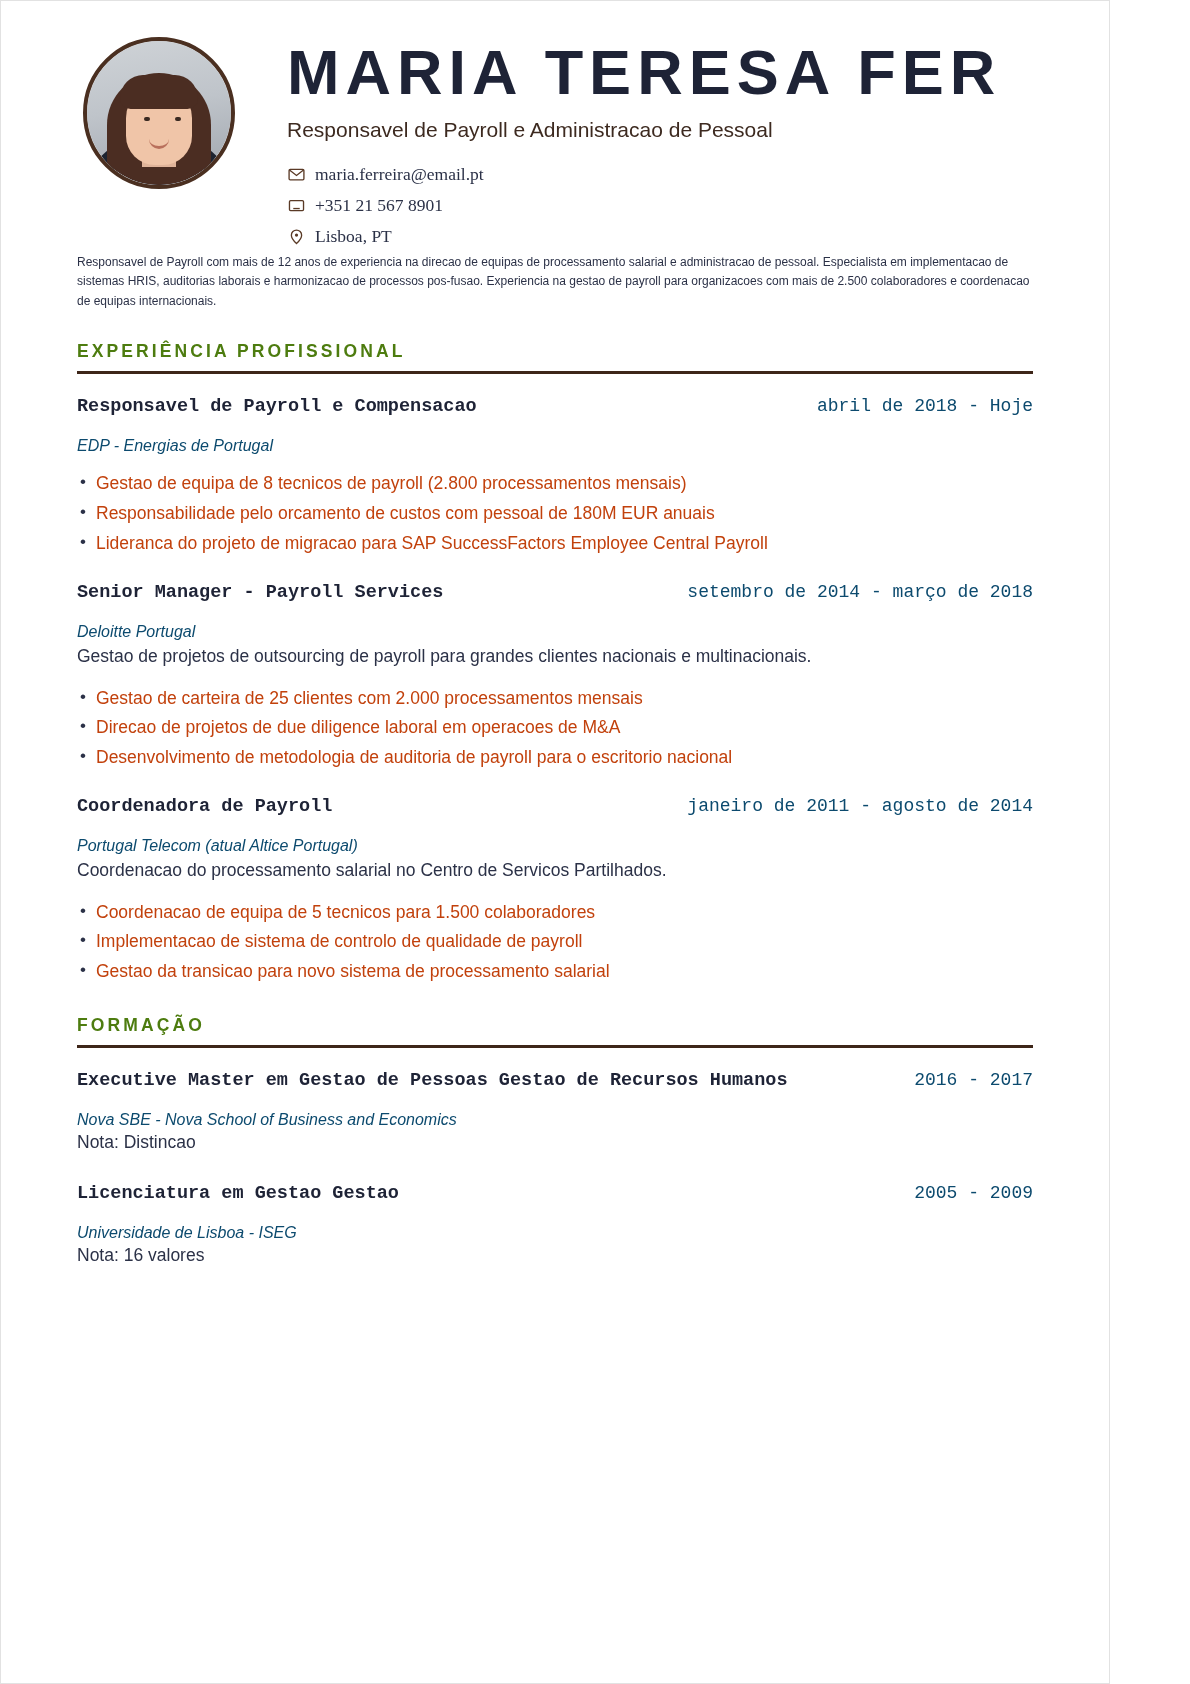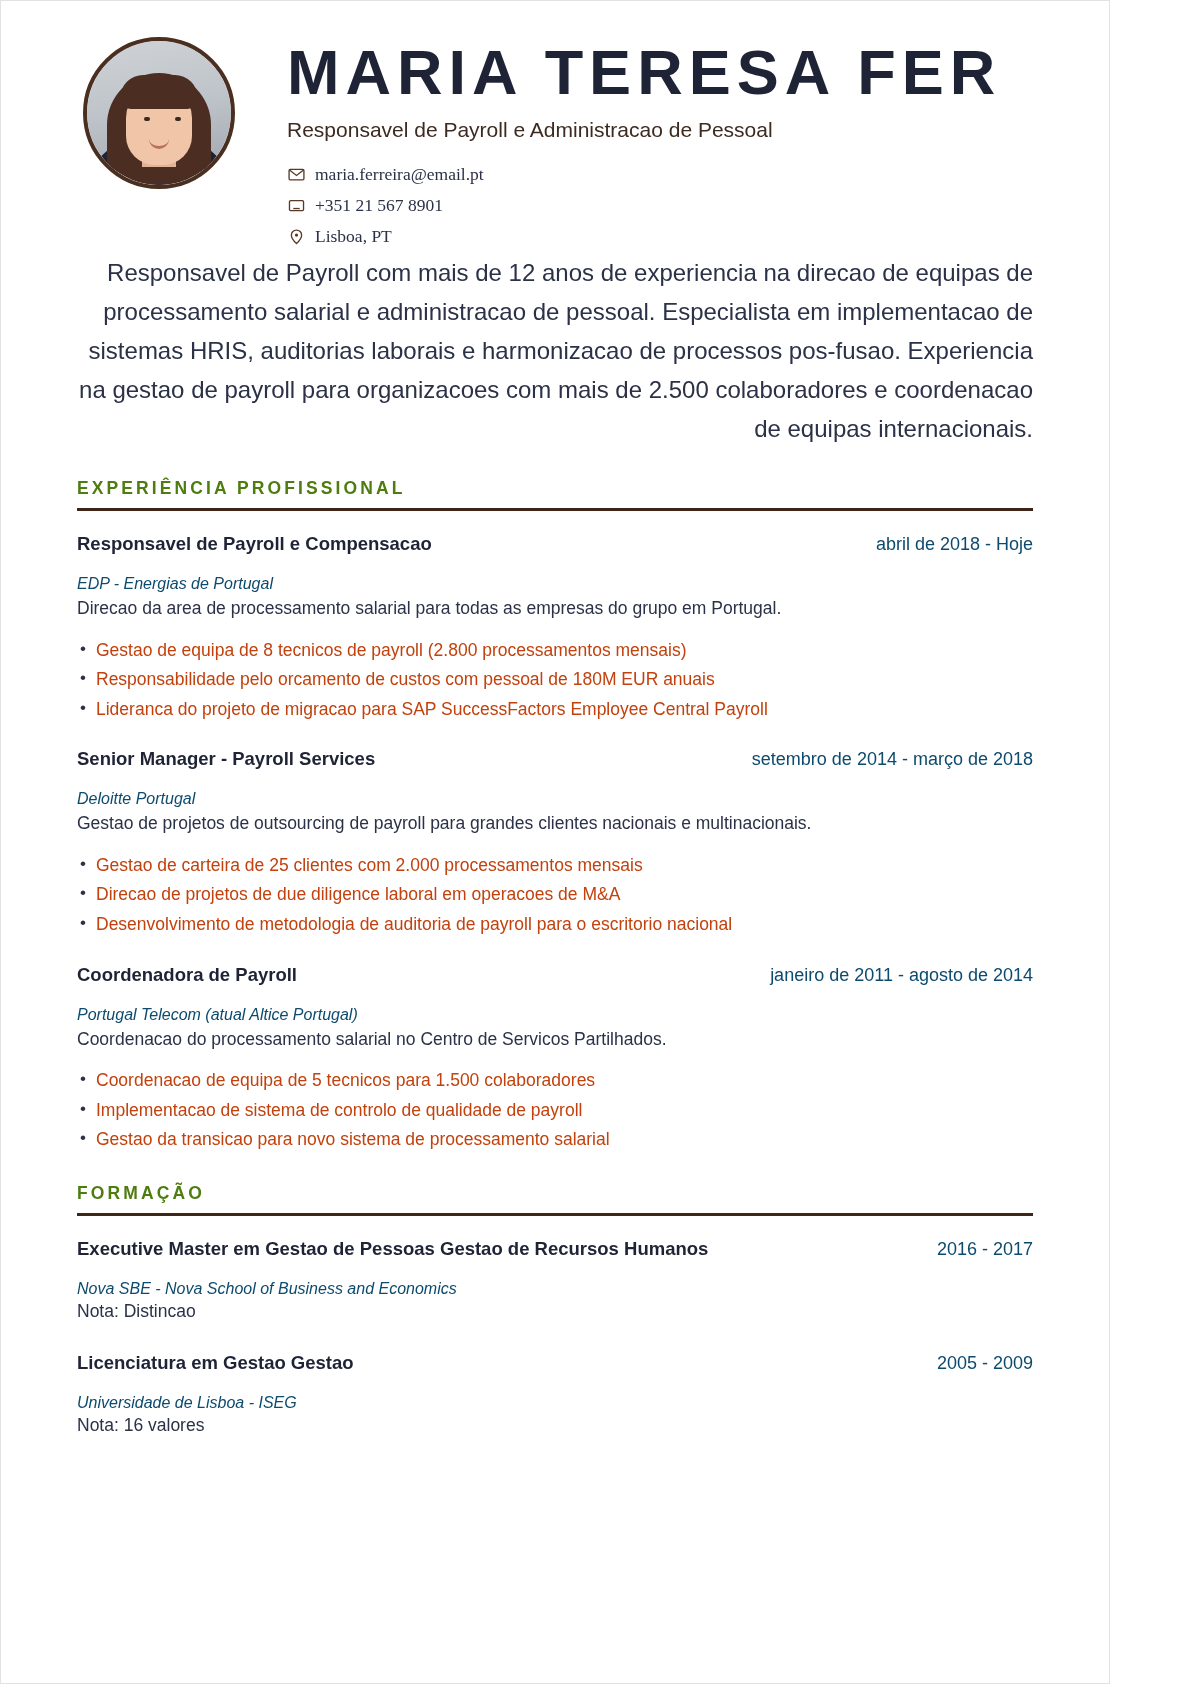--- a/index.html
+++ b/index.html
@@ -178,24 +178,24 @@
     display: inline-flex;
     align-items: center;
     justify-content: center;
     color: #5a3a26;
   }
   .contact-row .ic svg { display: block; }
 
   
   .summary {
     margin-top: 6px;
-    font-size: 24px;
+    font-size: 12px;
     line-height: 1.63;
     color: #2b3147;
-    text-align: right;
+    text-align: left;
   }
 
   
   .section {
     margin-top: 30px;
   }
   .section-title {
     font-size: 17.5px;
     font-weight: 700;
     letter-spacing: 3.1px;
@@ -210,20 +210,21 @@
   }
 
   .entry { margin-bottom: 26px; }
   .entry:last-child { margin-bottom: 0; }
 
   .entry-top {
     display: flex;
     justify-content: space-between;
     align-items: baseline;
     gap: 18px;
+    font-family: Liberation Mono, monospace;
   }
   .entry-title {
     font-size: 18.5px;
     font-weight: 700;
     color: #1e2336;
   }
   .entry-dates {
     font-size: 18px;
     color: #0c4a6e;
     white-space: nowrap;
@@ -338,21 +339,20 @@
     <div class="section">
       <div class="section-title">EXPERIÊNCIA PROFISSIONAL</div>
       <div class="section-rule"></div>
 
       <div class="entry">
         <div class="entry-top">
           <div class="entry-title">Responsavel de Payroll e Compensacao</div>
           <div class="entry-dates">abril de 2018 - Hoje</div>
         </div>
         <div class="entry-org">EDP - Energias de Portugal</div>
-        <div class="entry-desc">Direcao da area de processamento salarial para todas as empresas do grupo em Portugal.</div>
         <ul class="bullets">
           <li>Gestao de equipa de 8 tecnicos de payroll (2.800 processamentos mensais)</li>
           <li>Responsabilidade pelo orcamento de custos com pessoal de 180M EUR anuais</li>
           <li>Lideranca do projeto de migracao para SAP SuccessFactors Employee Central Payroll</li>
         </ul>
       </div>
 
       <div class="entry">
         <div class="entry-top">
           <div class="entry-title">Senior Manager - Payroll Services</div>

